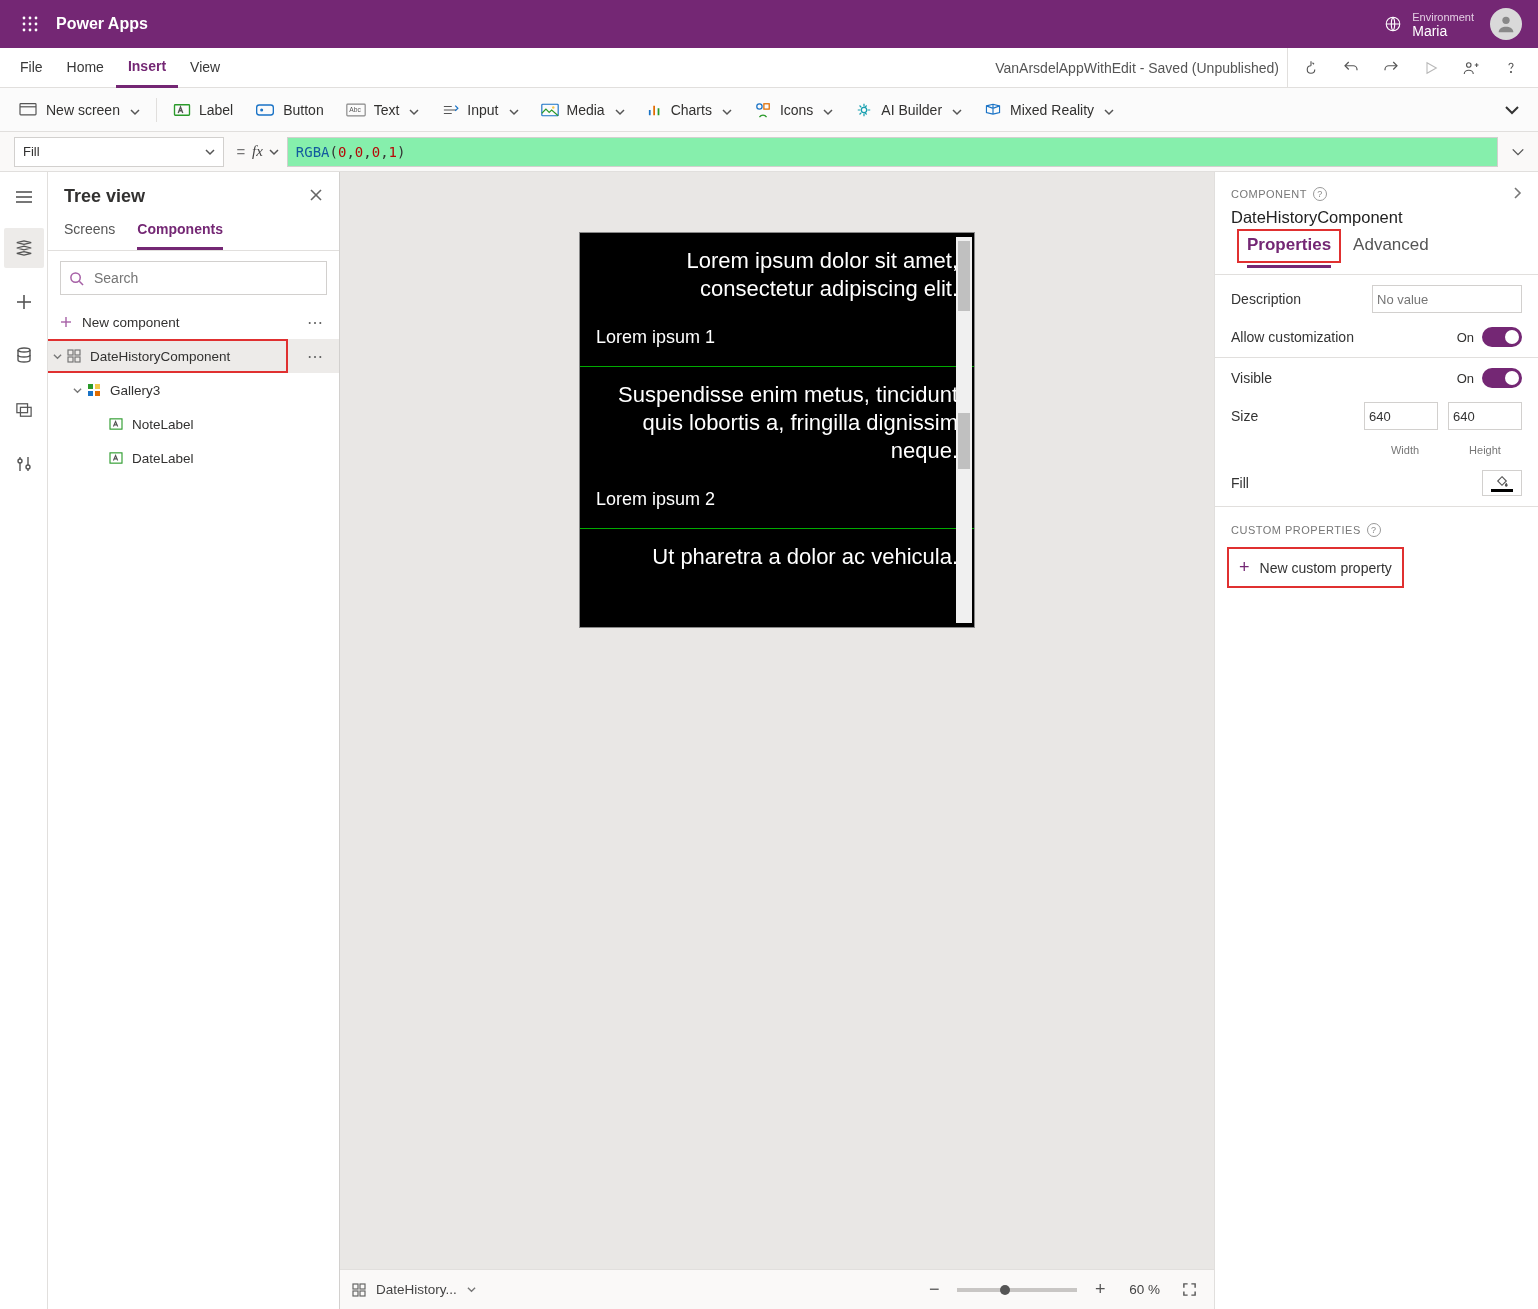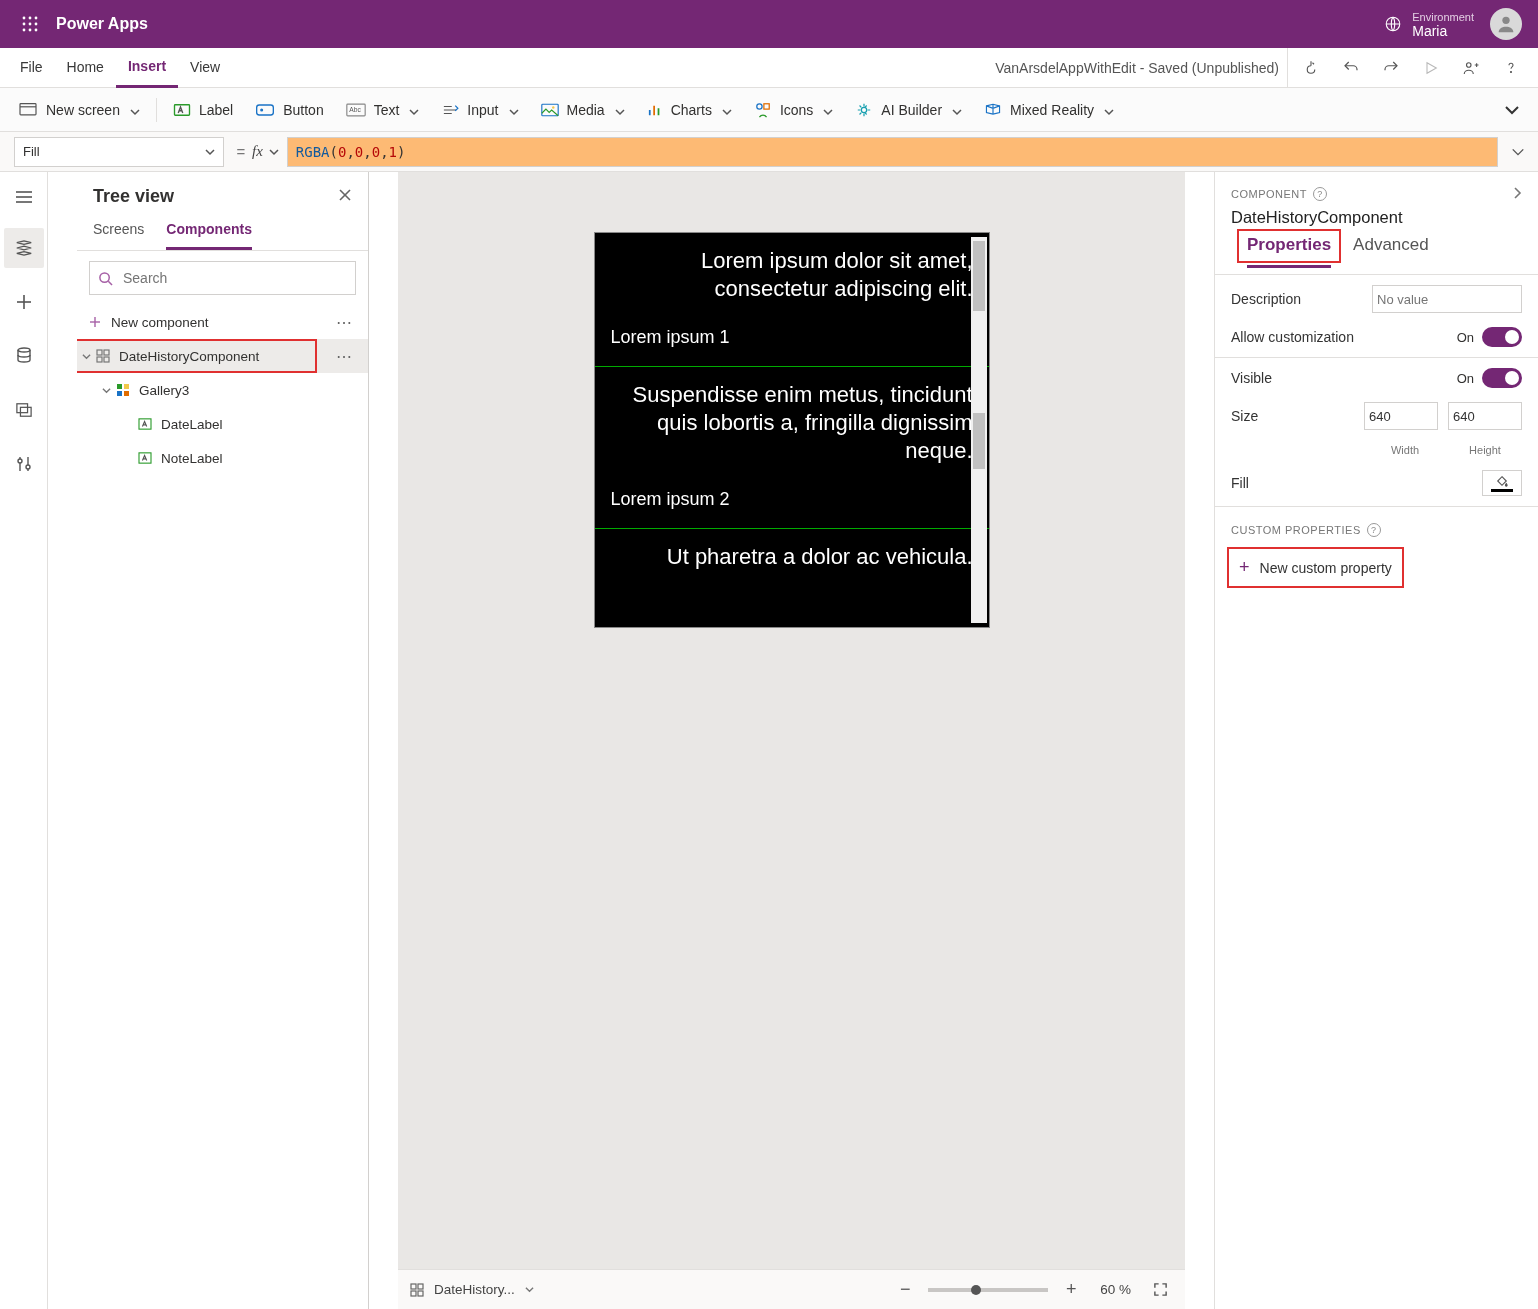--- a/index.html
+++ b/index.html
@@ -43,27 +43,27 @@
   .rbtn .lbl{font-size:14px;color:#323130;}
   .chev{width:10px;height:10px;margin-left:2px;}
   .chev svg{stroke:#555;}
   .ribbon-spacer{flex:1;}
   
   .fbar{display:flex;align-items:center;height:40px;border-bottom:1px solid var(--border-light);background:#faf9f8;}
   .fbar-prop{width:210px;display:flex;align-items:center;height:30px;margin:0 6px 0 14px;border:1px solid var(--border);background:#fff;padding:0 8px;justify-content:space-between;cursor:pointer;}
   .fbar-eq{width:22px;color:#777;font-size:15px;text-align:center;}
   .fbar-fx{display:flex;align-items:center;gap:6px;padding-right:8px;cursor:pointer;}
   .fbar-fx .fx{font-style:italic;font-family:"Times New Roman",serif;font-size:15px;color:#444;}
-  .fbar-input{flex:1;height:30px;border:1px solid var(--border);background:#fdba74;display:flex;align-items:center;padding:0 8px;font-family:"Consolas",monospace;font-size:14px;text-align:center;}
+  .fbar-input{flex:1;height:30px;border:1px solid var(--border);background:#86efac;display:flex;align-items:center;padding:0 8px;font-family:"Consolas",monospace;font-size:14px;text-align:center;}
   .tok-fn{color:#125a9e;}
   .tok-num{color:#b50808;}
   .tok-p{color:#333;}
   .fbar-exp{width:40px;display:flex;justify-content:center;align-items:center;cursor:pointer;}
   
-  .main{display:flex;height:calc(100vh - 48px - 40px - 44px - 40px);gap:29px;}
+  .main{display:flex;height:calc(100vh - 48px - 40px - 44px - 40px);}
   
   .rail{width:48px;background:#fff;border-right:1px solid var(--border-light);display:flex;flex-direction:column;align-items:center;padding-top:8px;gap:14px;}
   .rail-btn{width:40px;height:40px;display:flex;align-items:center;justify-content:center;cursor:pointer;border-radius:2px;}
   .rail-btn.active{background:#edebe9;}
   .rail-btn svg{stroke:#555;fill:none;}
   .rail-hamb{height:34px;}
   
   .tree{width:292px;background:#fff;border-right:1px solid var(--border);display:flex;flex-direction:column;}
   .tree-head{display:flex;align-items:center;justify-content:space-between;padding:14px 16px 6px;}
   .tree-title{font-size:18px;font-weight:600;}
@@ -470,32 +470,32 @@
         <span class="more">⋯</span>
       </div>
       <div class="trow">
         <span class="pad" style="width:58px"></span>
         <span class="ico">
             <svg width="14" height="12" viewBox="0 0 16 14" fill="none" stroke="#2a9a2a" stroke-width="1.3">
               <rect x="1" y="1" width="14" height="12"></rect>
               <path d="M5 10l2.5-6 2.5 6M6 8h3" stroke="#555"></path>
             </svg>
           </span>
-        <span class="txt">DateLabel</span>
+        <span class="txt">NoteLabel</span>
         <span class="more">⋯</span>
       </div>
       <div class="trow">
         <span class="pad" style="width:58px"></span>
         <span class="ico">
             <svg width="14" height="12" viewBox="0 0 16 14" fill="none" stroke="#2a9a2a" stroke-width="1.3">
               <rect x="1" y="1" width="14" height="12"></rect>
               <path d="M5 10l2.5-6 2.5 6M6 8h3" stroke="#555"></path>
             </svg>
           </span>
-        <span class="txt">NoteLabel</span>
+        <span class="txt">DateLabel</span>
         <span class="more">⋯</span>
       </div>
     </div>
   </div>
 
   <div class="canvas-wrap">
     <div class="canvas">
       <div class="comp">
         <div class="grow">
           <div class="gtxt">Lorem ipsum dolor sit amet, consectetur adipiscing elit.</div>

